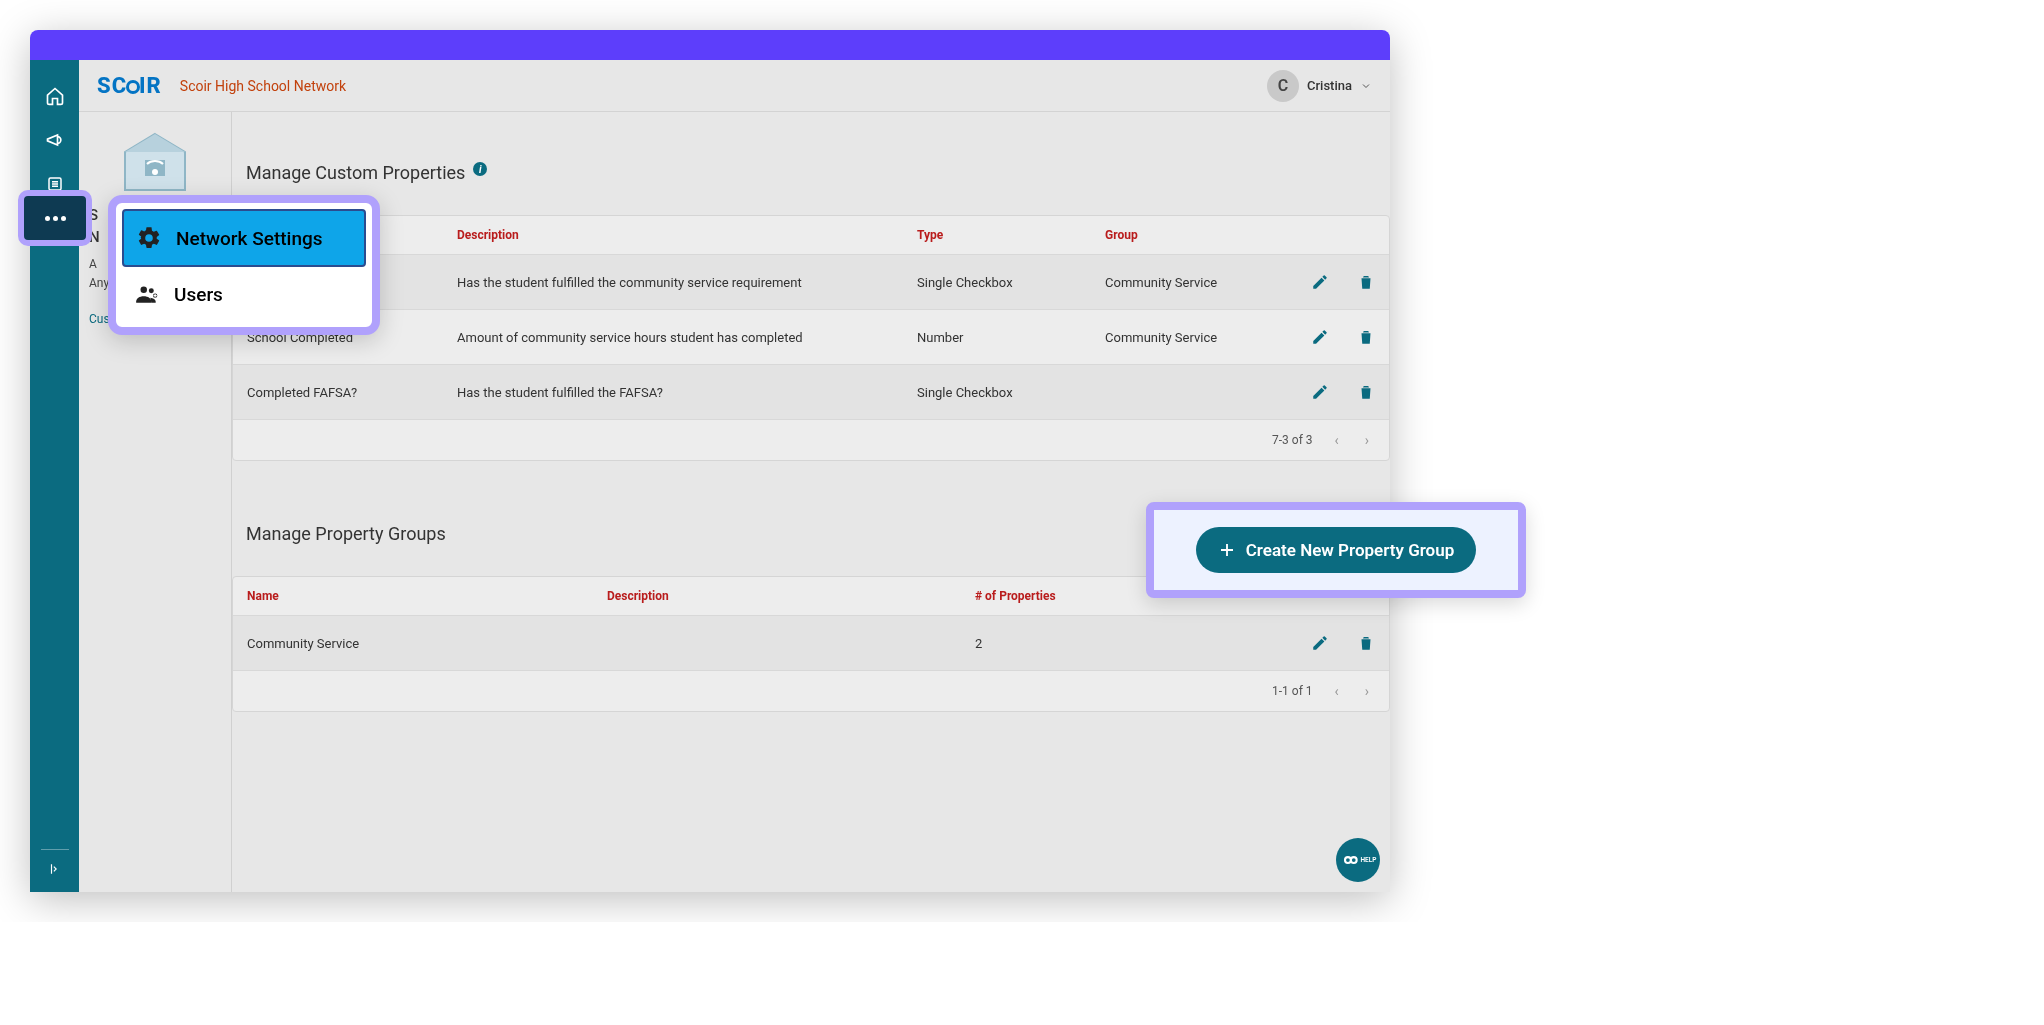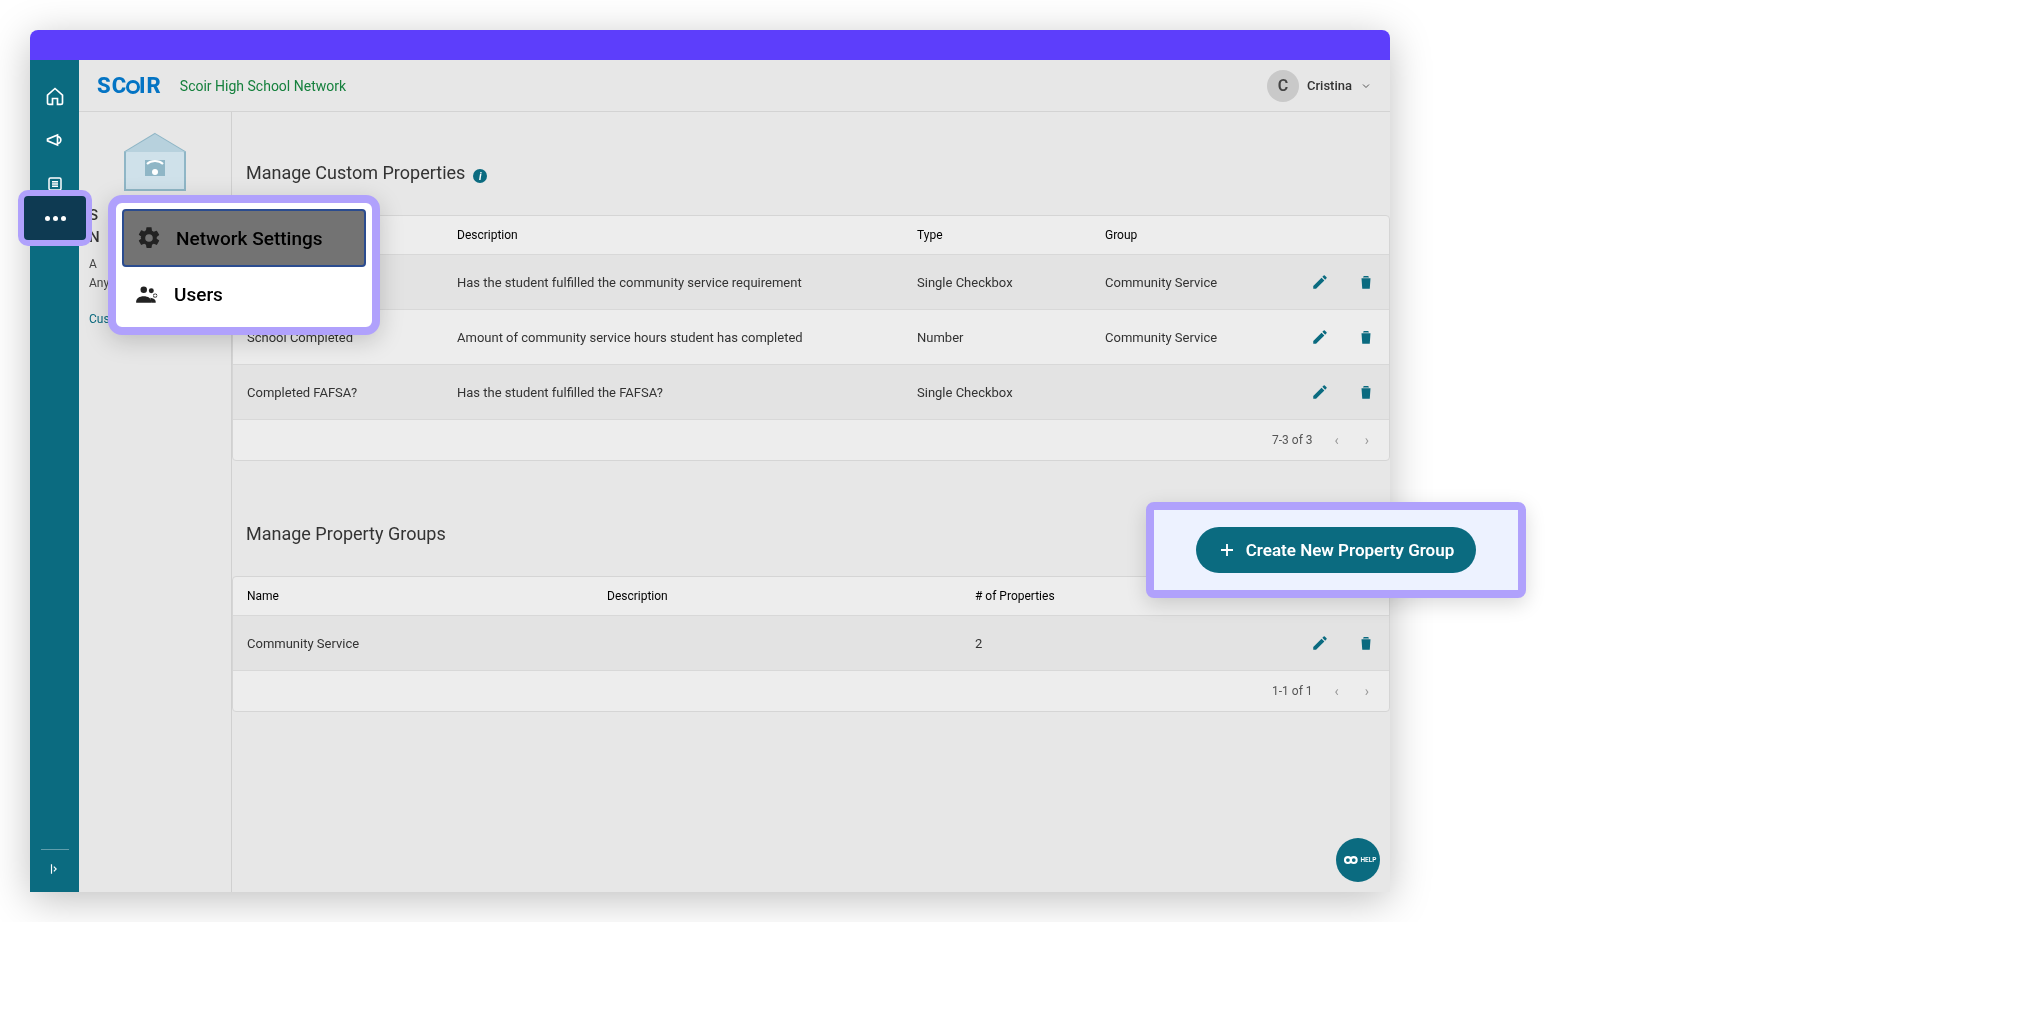--- a/index.html
+++ b/index.html
@@ -11,52 +11,52 @@
 .nav-icon { width: 26px; height: 26px; margin: 9px 0; display: flex; align-items: center; justify-content: center; color: #fff; cursor: pointer; }
 .nav-divider { width: 28px; height: 1px; background: rgba(255,255,255,0.35); margin-top: auto; margin-bottom: 6px; }
 .nav-expand { width: 26px; height: 26px; margin-bottom: 10px; display: flex; align-items:center; justify-content:center; color:#fff; cursor:pointer; }
 
 .more-highlight { position: absolute; left: -12px; top: 160px; width: 74px; height: 56px; background: #0e3a52; border: 6px solid #b0a1fc; border-radius: 10px; display:flex; align-items:center; justify-content:center; z-index: 20; }
 .more-dots { display:flex; gap:3px; }
 .more-dots span { width:5px; height:5px; background:#fff; border-radius:50%; }
 
 .popup { position:absolute; left:78px; top:165px; width:272px; background:#fff; border:8px solid #b0a1fc; border-radius:14px; z-index:25; padding:6px; box-shadow: 0 6px 24px rgba(0,0,0,0.18); }
 .popup-item { display:flex; align-items:center; padding:14px 12px; gap:14px; font-size:19px; font-weight:500; cursor:pointer; border-radius:4px; }
-.popup-item.active { background:#737373; border:2px solid #2b4c8f; }
+.popup-item.active { background:#0ea5e9; border:2px solid #2b4c8f; }
 .popup-icon { width:26px; height:26px; display:flex; align-items:center; justify-content:center; }
 
 .header-row { height: 52px; display:flex; align-items:center; padding: 0 18px; background:#e7e7e7; border-bottom:1px solid #d3d3d3; }
 .logo { color:#0474c4; font-weight:800; font-size:22px; letter-spacing:1px; }
-.network-name { margin-left:18px; font-size:14px; color:#15803d; }
+.network-name { margin-left:18px; font-size:14px; color:#c2410c; }
 .user-block { margin-left:auto; display:flex; align-items:center; gap:8px; cursor:pointer; }
 .avatar { width:32px; height:32px; border-radius:50%; background:#c9c9c9; display:flex; align-items:center; justify-content:center; font-weight:600; color:#444; font-size:16px; }
 .user-name { font-size:13px; color:#333; font-weight:500; }
 
 .content-wrap { flex:1; display:flex; flex-direction:column; }
 .content-inner { flex:1; display:flex; }
 
 .side-panel { width:152px; padding:18px 10px; font-size:12px; color:#333; background:#e7e7e7; }
 .school-icon { width:80px; height:66px; margin:0 auto 10px; }
 .side-title { font-size:15px; font-weight:500; margin-bottom:4px; }
 .side-addr { font-size:12px; margin-top:10px; line-height:1.4; color:#444; }
 .side-link { margin-top:20px; color:#0b6b80; font-size:12px; cursor:pointer; }
 
 .main-area { flex:1; padding:16px 0 20px 0; overflow:auto; background:#e7e7e7; border-left:1px solid #d0d0d0; }
 .section-head { display:flex; align-items:center; padding: 22px 14px 20px 14px; }
-.section-title { font-size:18px; color:#333; display:flex; align-items:flex-end; gap:8px; }
+.section-title { font-size:18px; color:#333; display:flex; align-items:flex-start; gap:8px; }
 .info-dot { width:14px; height:14px; border-radius:50%; background:#0b6b80; color:#fff; display:inline-flex; align-items:center; justify-content:center; font-size:10px; font-weight:700; font-style:italic; }
 
 .btn-wrap { margin-left:auto; position:relative; }
 .create-btn { background:#0b6b80; color:#fff; border:none; padding:13px 22px; border-radius:40px; font-size:16px; font-weight:600; display:flex; align-items:center; gap:10px; cursor:pointer; }
 
 .big-btn-box { position:absolute; background:#edf2ff; border:8px solid #b0a1fc; border-radius:8px; display:flex; align-items:center; justify-content:center; z-index:30; box-shadow: 0 6px 20px rgba(0,0,0,0.15); }
 .big-btn-box .create-btn { font-size:17px; }
 
 .table-card { background:#ededed; border:1px solid #d5d5d5; border-radius:4px; margin:0 0 28px 0; }
-.thead { display:flex; padding:12px 14px; font-size:12px; color:#000000; font-weight:400; }
+.thead { display:flex; padding:12px 14px; font-size:12px; color:#b91c1c; font-weight:700; }
 .trow { display:flex; padding:18px 14px; font-size:13px; color:#333; border-top:1px solid #d8d8d8; align-items:center; }
 .trow:nth-child(even){ background:#e3e3e3; }
 .col-name { flex: 0 0 210px; }
 .col-desc { flex: 1 1 auto; }
 .col-type { flex: 0 0 160px; }
 .col-group { flex: 0 0 170px; margin-left: 28px; }
 .col-actions { flex: 0 0 100px; display:flex; gap:28px; justify-content:flex-end; }
 .icon-btn { width:18px; height:18px; cursor:pointer; color:#0b6b80; }
 .tfoot { display:flex; justify-content:flex-end; align-items:center; padding:10px 16px; gap:18px; font-size:12px; color:#555; border-top:1px solid #d8d8d8; }
 .pager-btn { color:#999; cursor:pointer; font-size:14px; padding:2px 4px; }

